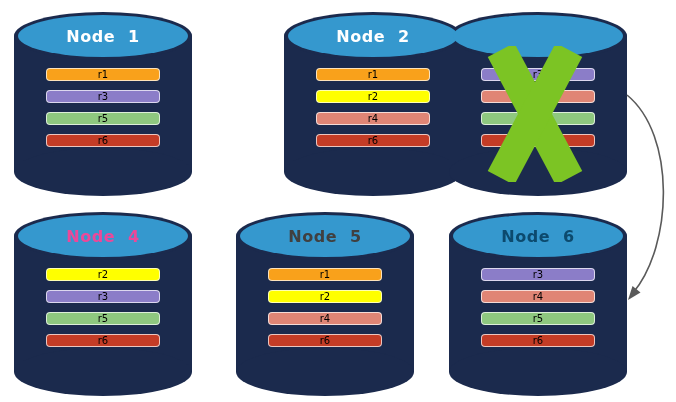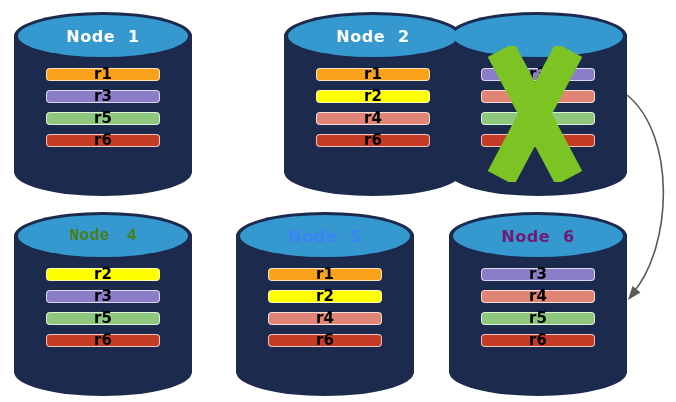--- a/index.html
+++ b/index.html
@@ -10,21 +10,21 @@
   .cyl-bottom{position:absolute;left:0;top:136px;width:178px;height:48px;border-radius:50%;}
   .cyl-top{position:absolute;left:0;top:0;width:178px;height:48px;border-radius:50%;z-index:2;}
   .cyl-blue{position:absolute;left:4px;top:3px;width:170px;height:42px;border-radius:50%;z-index:3;}
   .node-title{position:absolute;left:0;top:3px;width:178px;height:42px;z-index:4;
     display:flex;align-items:center;justify-content:center;
     color:#ffffff;font-weight:700;font-size:16px;letter-spacing:0.5px;word-spacing:7px;}
   .rows{position:absolute;left:32px;top:56px;width:114px;z-index:4;}
   .row{box-sizing:border-box;width:114px;height:13px;margin-bottom:9px;border-radius:4px;
     border:1px solid rgba(255,255,255,0.7);
     display:flex;align-items:center;justify-content:center;}
-  .row span{font-size:15px;line-height:11px;font-weight:700;color:#000000;}
+  .row span{font-size:10px;line-height:11px;font-weight:400;color:#000000;}
   .x-overlay{position:absolute;left:36px;top:34px;width:100px;height:136px;z-index:6;display:none;}
   .node.failed .x-overlay{display:block;}
   .arrow-layer{position:absolute;left:0;top:0;width:676px;height:402px;z-index:8;pointer-events:none;}
 </style>
 </head>
 <body>
 
 <div class="canvas">
 
   <svg class="arrow-layer" viewBox="0 0 676 402">
@@ -98,21 +98,21 @@
       <svg class="x-overlay" viewBox="0 0 100 136">
         <line class="x-line" x1="16" y1="4" x2="84" y2="132" stroke-width="30" stroke-linecap="butt" stroke="#7CC424"></line>
         <line class="x-line" x1="84" y1="4" x2="16" y2="132" stroke-width="30" stroke-linecap="butt" stroke="#7CC424"></line>
       </svg>
     </div>
     <div class="node" style="left: 14px; top: 212px;">
       <div class="cyl-body" style="background: rgb(27, 42, 77);"></div>
       <div class="cyl-bottom" style="background: rgb(27, 42, 77);"></div>
       <div class="cyl-top" style="background: rgb(27, 42, 77);"></div>
       <div class="cyl-blue" style="background: rgb(53, 152, 206);"></div>
-      <div class="node-title" style="color: #4d7c0f; font-family: Liberation Mono, monospace;">Node 4</div>
+      <div class="node-title" style="color: #ec4899;">Node 4</div>
       <div class="rows">
         <div class="row" style="background: rgb(255, 255, 0);">
           <span style="color: rgb(0, 0, 0);">r2</span>
         </div>
         <div class="row" style="background: rgb(139, 125, 200);">
           <span style="color: rgb(0, 0, 0);">r3</span>
         </div>
         <div class="row" style="background: rgb(142, 200, 127);">
           <span style="color: rgb(0, 0, 0);">r5</span>
         </div>
@@ -120,21 +120,21 @@
           <span style="color: rgb(0, 0, 0);">r6</span>
         </div>
       </div>
 
     </div>
     <div class="node" style="left: 236px; top: 212px;">
       <div class="cyl-body" style="background: rgb(27, 42, 77);"></div>
       <div class="cyl-bottom" style="background: rgb(27, 42, 77);"></div>
       <div class="cyl-top" style="background: rgb(27, 42, 77);"></div>
       <div class="cyl-blue" style="background: rgb(53, 152, 206);"></div>
-      <div class="node-title" style="color: #3b82f6;">Node 5</div>
+      <div class="node-title" style="color: #404040;">Node 5</div>
       <div class="rows">
         <div class="row" style="background: rgb(249, 161, 27);">
           <span style="color: rgb(0, 0, 0);">r1</span>
         </div>
         <div class="row" style="background: rgb(255, 255, 0);">
           <span style="color: rgb(0, 0, 0);">r2</span>
         </div>
         <div class="row" style="background: rgb(224, 133, 117);">
           <span style="color: rgb(0, 0, 0);">r4</span>
         </div>
@@ -142,21 +142,21 @@
           <span style="color: rgb(0, 0, 0);">r6</span>
         </div>
       </div>
 
     </div>
     <div class="node" style="left: 449px; top: 212px;">
       <div class="cyl-body" style="background: rgb(27, 42, 77);"></div>
       <div class="cyl-bottom" style="background: rgb(27, 42, 77);"></div>
       <div class="cyl-top" style="background: rgb(27, 42, 77);"></div>
       <div class="cyl-blue" style="background: rgb(53, 152, 206);"></div>
-      <div class="node-title" style="color: #701a75;">Node 6</div>
+      <div class="node-title" style="color: #0c4a6e;">Node 6</div>
       <div class="rows">
         <div class="row" style="background: rgb(139, 125, 200);">
           <span style="color: rgb(0, 0, 0);">r3</span>
         </div>
         <div class="row" style="background: rgb(224, 133, 117);">
           <span style="color: rgb(0, 0, 0);">r4</span>
         </div>
         <div class="row" style="background: rgb(142, 200, 127);">
           <span style="color: rgb(0, 0, 0);">r5</span>
         </div>

